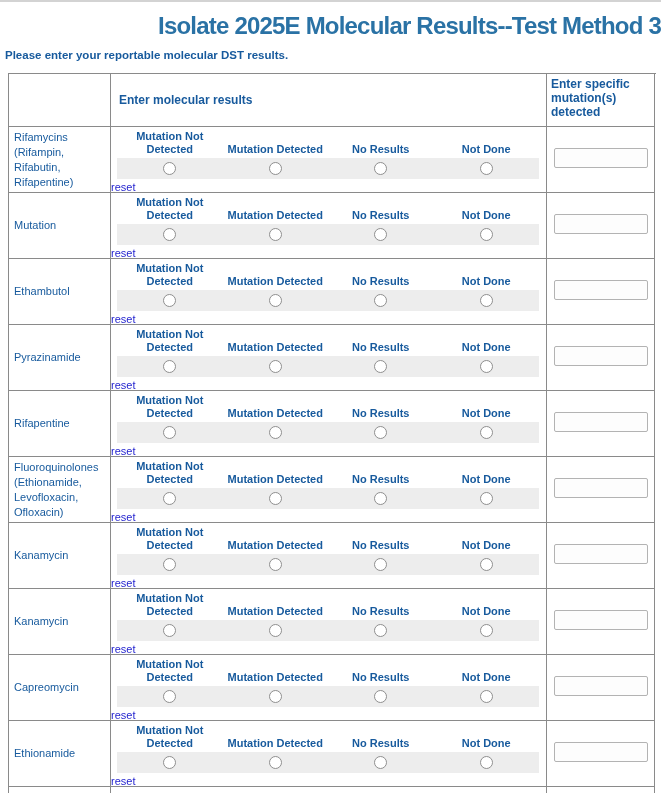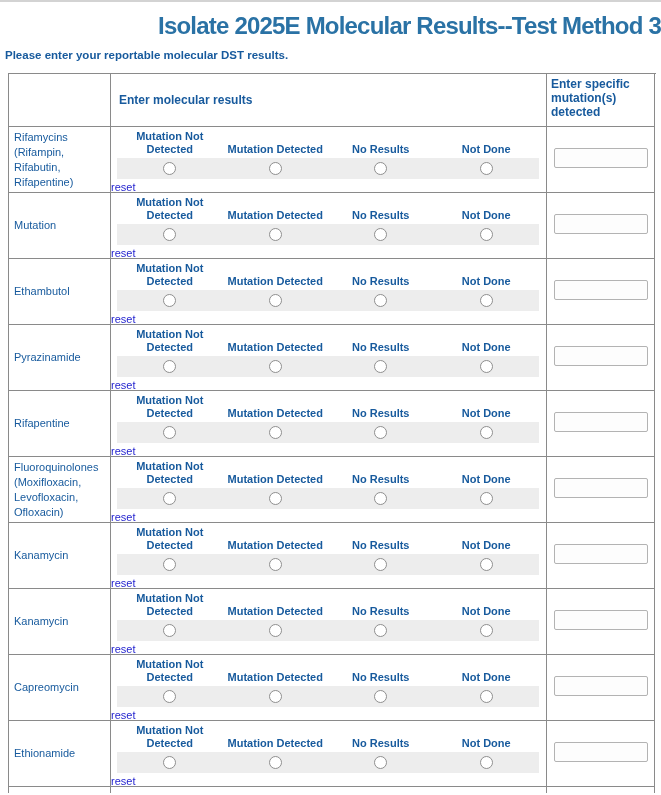--- a/index.html
+++ b/index.html
@@ -371,21 +371,21 @@
 </div>
     <div class="resetline">
       <a href="#" class="reset">reset</a>
     </div>
   </div>
   <div class="cell inputcell">
     <input type="text" class="mutinput" aria-label="Enter specific mutation(s) detected — Streptomycin" style="">
   </div>
 
   <div class="cell drugcell">
-    <span class="drugname">Fluoroquinolones (Moxifloxacin, Levofloxacin, Ofloxacin)</span>
+    <span class="drugname">Fluoroquinolones (Ethionamide, Levofloxacin, Ofloxacin)</span>
   </div>
   <div class="cell optcell">
     <div class="options">
   <div class="option">
     <span class="optlabel">Mutation Not Detected</span>
     <span class="optstrip">
       <input type="radio" class="radio" name="result-5" aria-label="Fluoroquinolones (Moxifloxacin, Levofloxacin, Ofloxacin) — Mutation Not Detected" style="">
     </span>
   </div>
 

